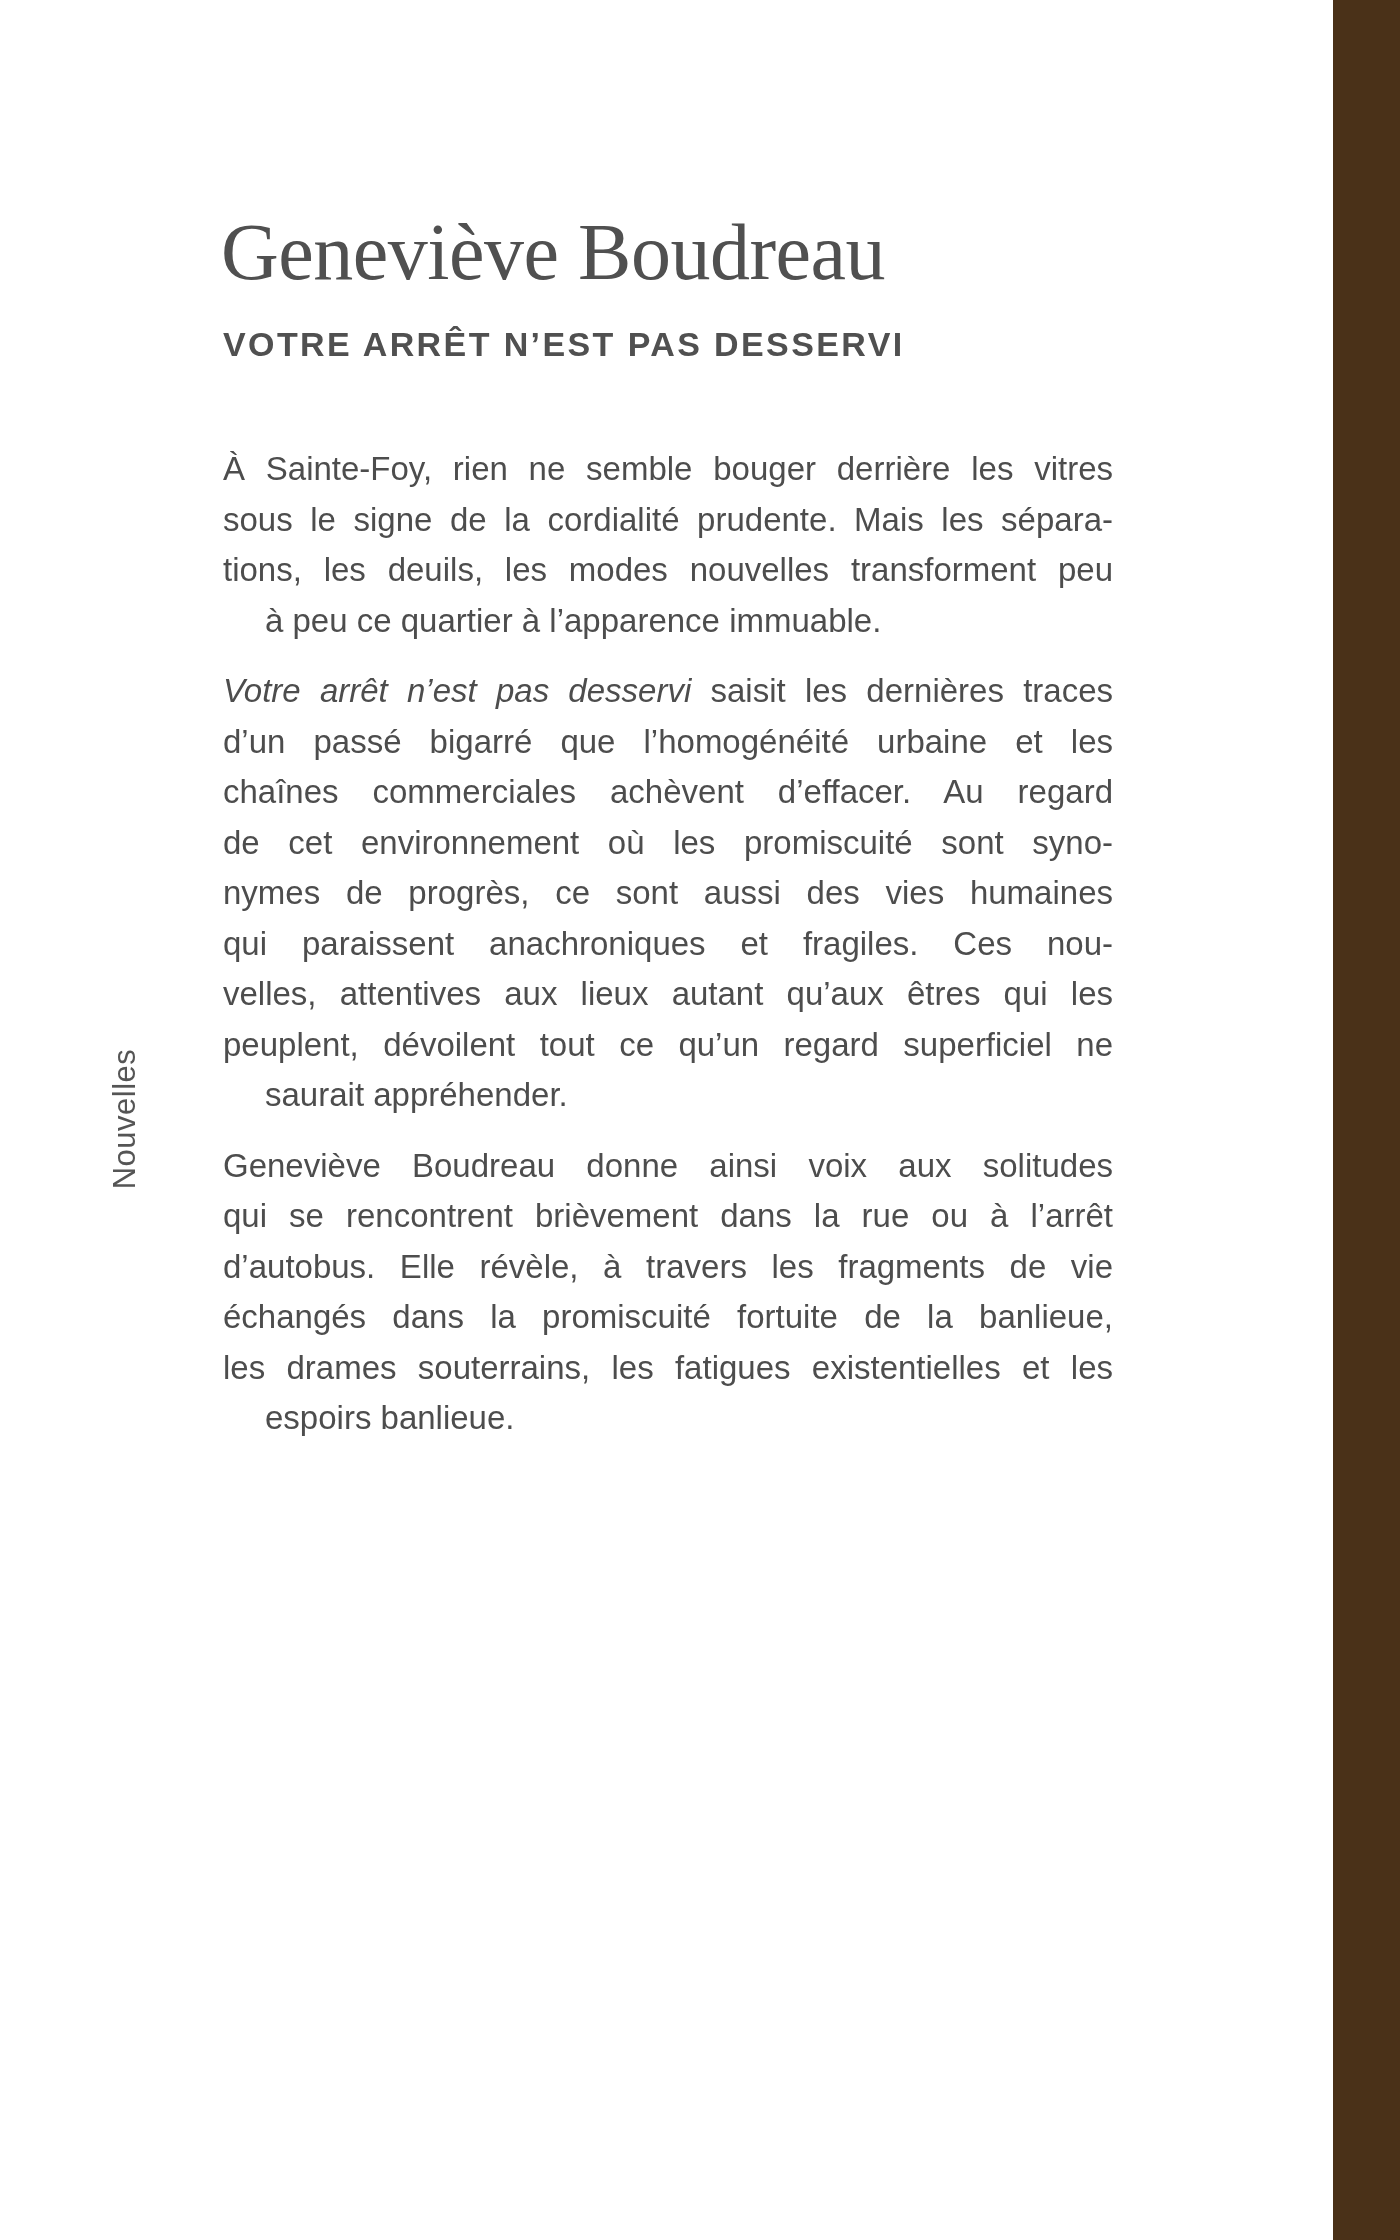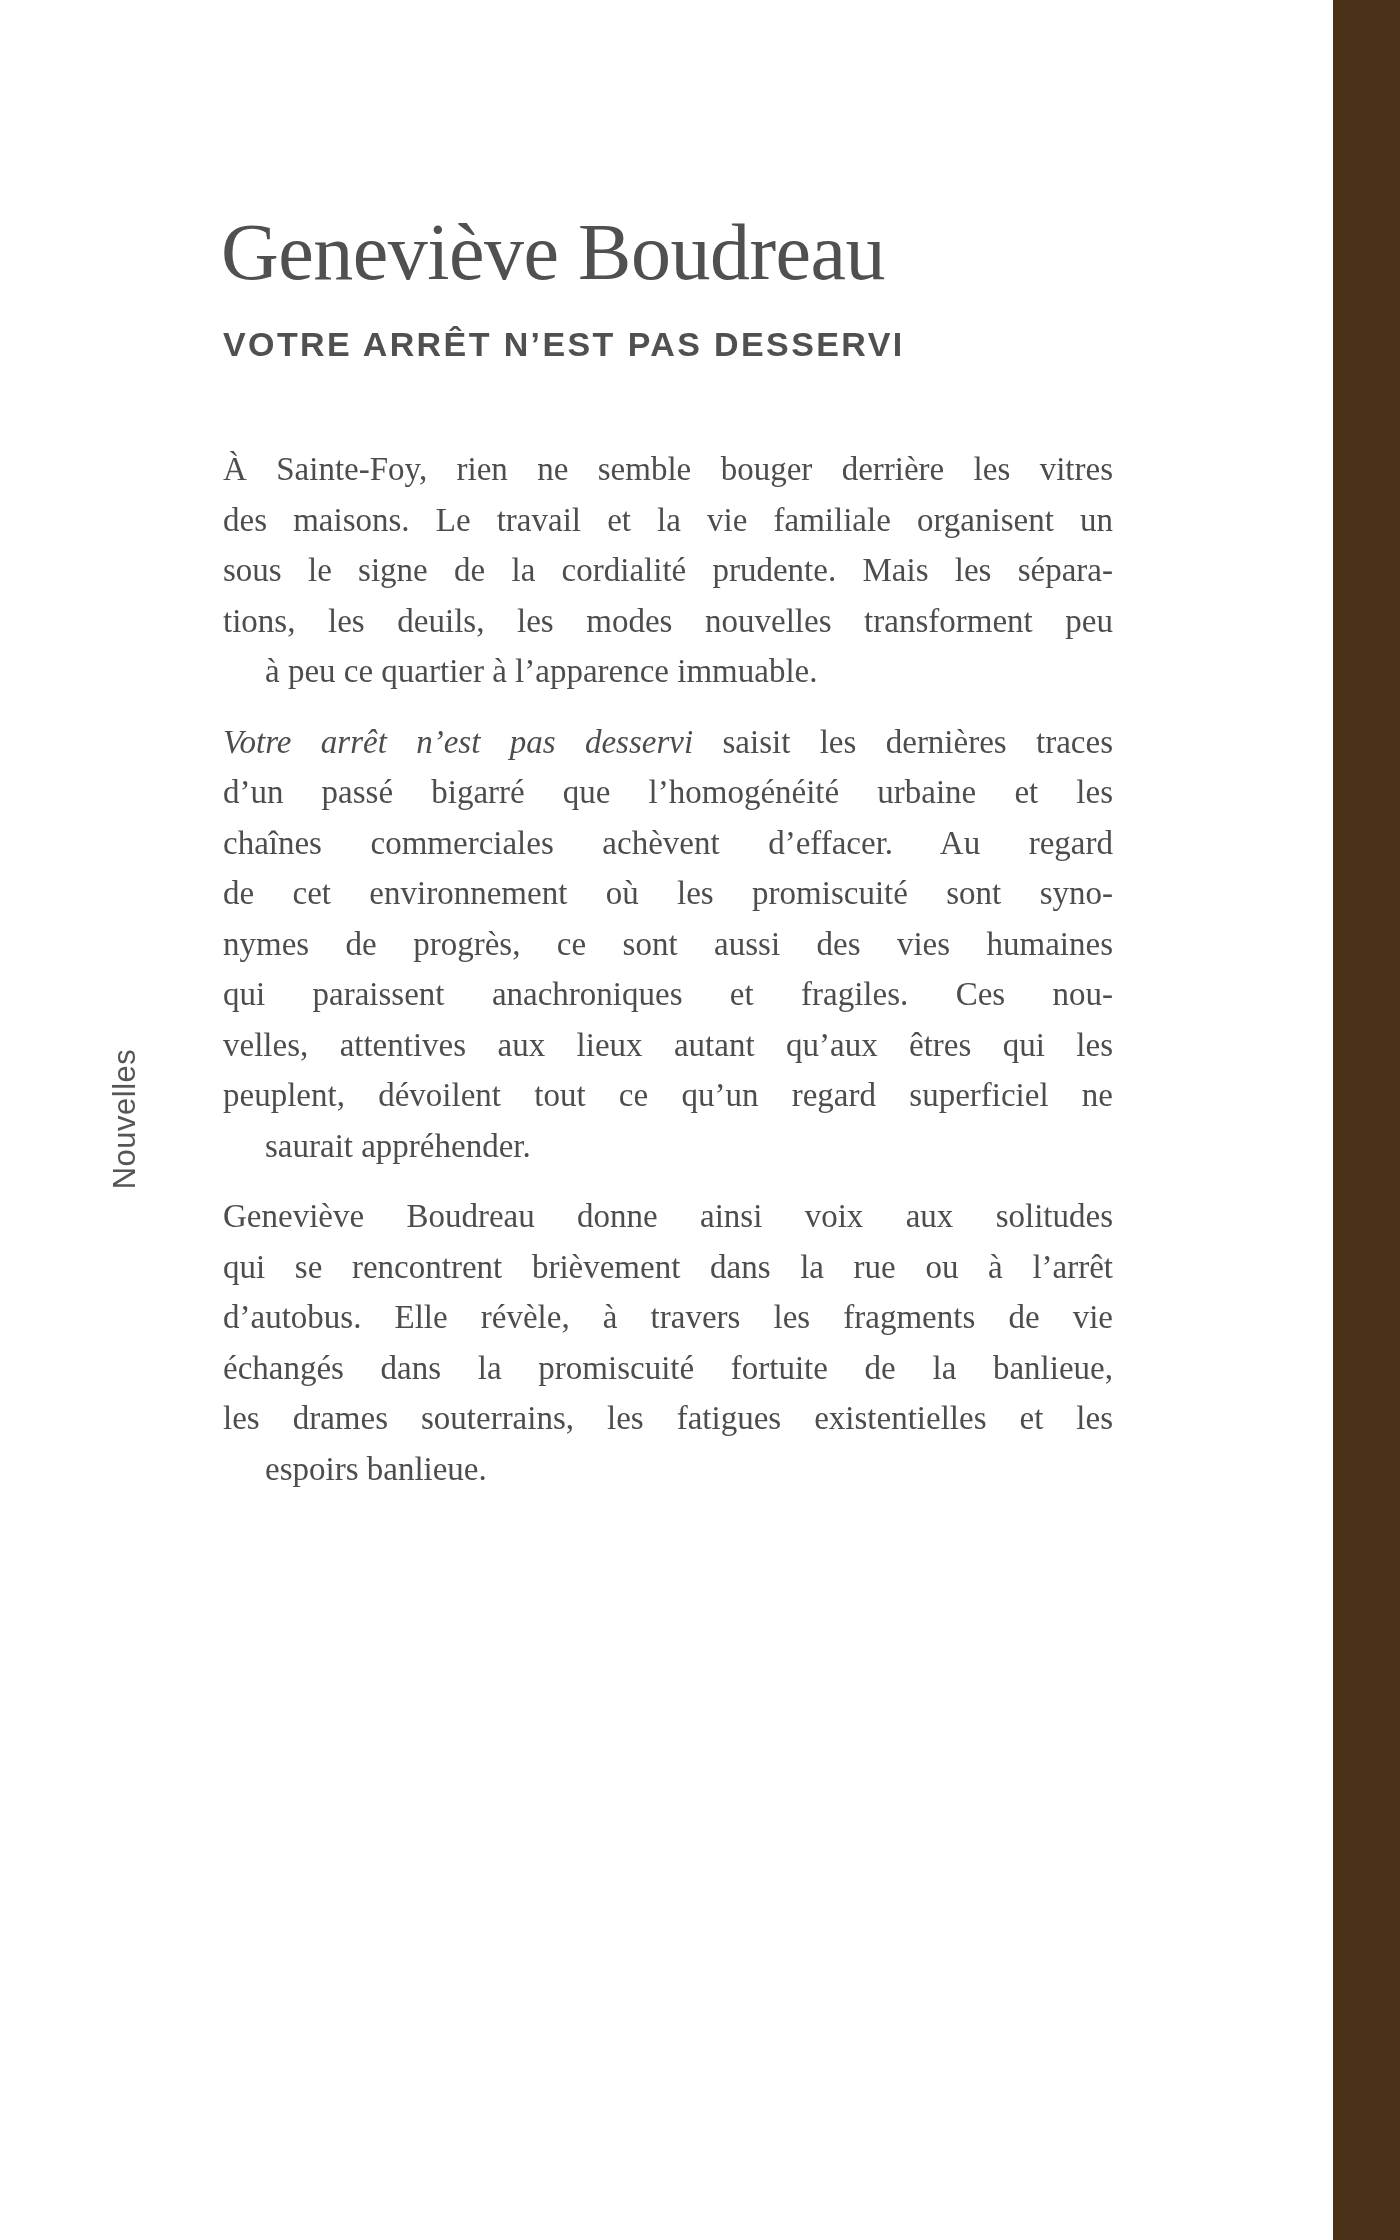--- a/index.html
+++ b/index.html
@@ -53,21 +53,21 @@
       line-height: 44px;
       letter-spacing: 2.4px;
       color: #505050;
       white-space: nowrap;
     }
     .body-text {
       position: absolute;
       left: 223px;
       top: 444px;
       width: 890px;
-      font-family: Liberation Serif, serif;
+      font-family: Liberation Sans, sans-serif;
       font-size: 33px;
       color: #4d4d4d;
     }
     .para {
       margin: 0 0 20px 0;
     }
     .line {
       display: block;
       height: 50.5px;
       line-height: 50.5px;
@@ -99,21 +99,20 @@
 
 <div class="page">
 
   <h1 class="title">Geneviève Boudreau</h1>
   <h2 class="subtitle">VOTRE ARRÊT N’EST PAS DESSERVI</h2>
 
   <div class="body-text">
 
     <p class="para">
       <span class="line">À Sainte-Foy, rien ne semble bouger derrière les vitres</span>
-      <span class="line">des maisons. Le travail et la vie familiale organisent un</span>
       <span class="line">sous le signe de la cordialité prudente. Mais les sépara-</span>
       <span class="line">tions, les deuils, les modes nouvelles transforment peu</span>
       <span class="line last">à peu ce quartier à l’apparence immuable.</span>
     </p>
 
     <p class="para">
       <span class="line"><span class="italic">Votre arrêt n’est pas desservi</span><span> saisit les dernières traces</span></span>
       <span class="line">d’un passé bigarré que l’homogénéité urbaine et les</span>
       <span class="line">chaînes commerciales achèvent d’effacer. Au regard</span>
       <span class="line">de cet environnement où les promiscuité sont syno-</span>

